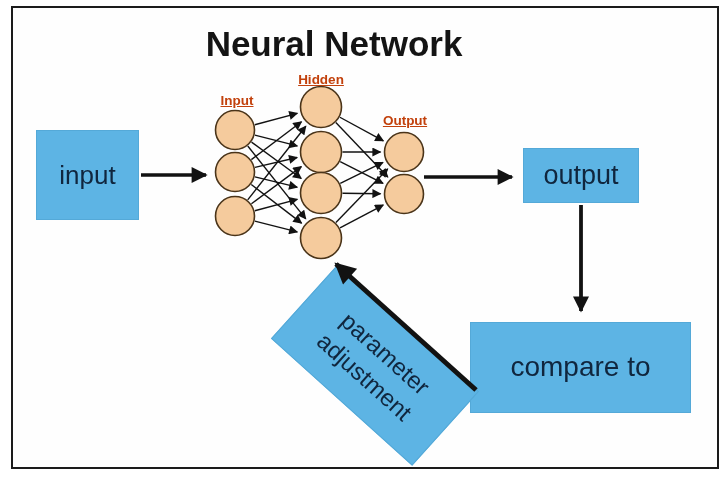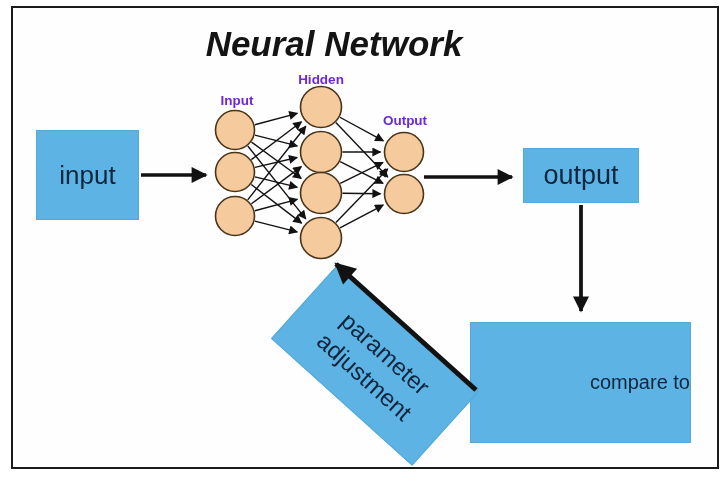--- a/index.html
+++ b/index.html
@@ -8,37 +8,36 @@
     font-family:"Liberation Sans",sans-serif;overflow:hidden;
   }
   .frame{
     position:absolute;left:11px;top:6px;width:704px;height:459px;
     border:2px solid #1b1b1b;background:#fefefe;
   }
   .title{
     position:absolute;left:334px;top:24px;transform:translateX(-50%);
     font-size:35px;font-weight:600;color:#141414;letter-spacing:0px;
     white-space:nowrap;
-    font-style:italic;
   }
   .layer-label{
     position:absolute;transform:translateX(-50%);
-    font-size:13.5px;font-weight:bold;color:#6d28d9;white-space:nowrap;
+    font-size:13.5px;font-weight:bold;color:#c2410c;white-space:nowrap;text-decoration:underline;
   }
   #label-input{left:237px;top:93px;}
   #label-hidden{left:321px;top:72px;}
   #label-output{left:405px;top:113px;}
   .bluebox{
     position:absolute;background:#5db4e4;border:1px solid #54a9d8;
     color:#10263e;display:flex;flex-direction:column;align-items:center;
     justify-content:center;text-align:center;box-sizing:border-box;z-index:1;
   }
   #box-input-data{left:36px;top:130px;width:103px;height:90px;font-size:26px;line-height:1.25;}
   #box-output{left:523px;top:148px;width:116px;height:55px;font-size:27px;}
-  #box-compare{left:470px;top:322px;width:221px;height:121px;font-size:20px;line-height:1.32;align-items:flex-end;}
+  #box-compare{left:470px;top:322px;width:221px;height:91px;font-size:28px;line-height:1.32;}
   #box-parameter{
     left:280px;top:315px;width:190px;height:100px;font-size:24px;line-height:1.3;
     transform:rotate(42deg);
   }
   svg.overlay{
     position:absolute;left:0;top:0;z-index:2;pointer-events:none;
   }
 </style>
 </head>
 <body>

